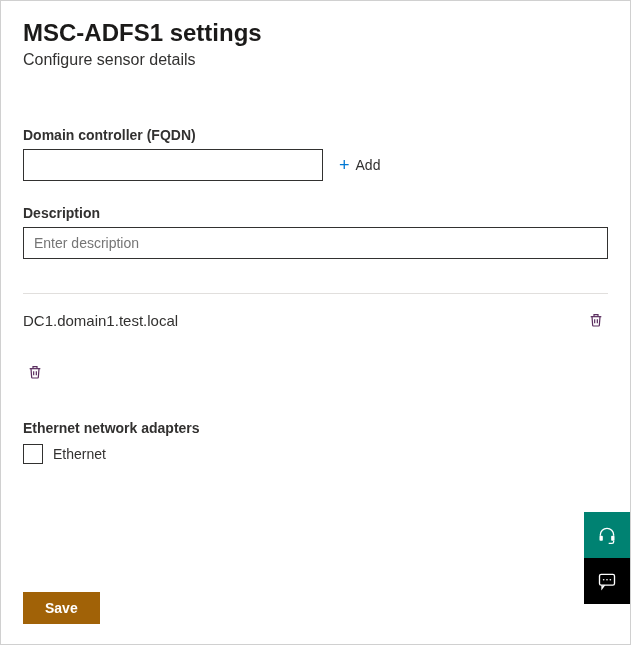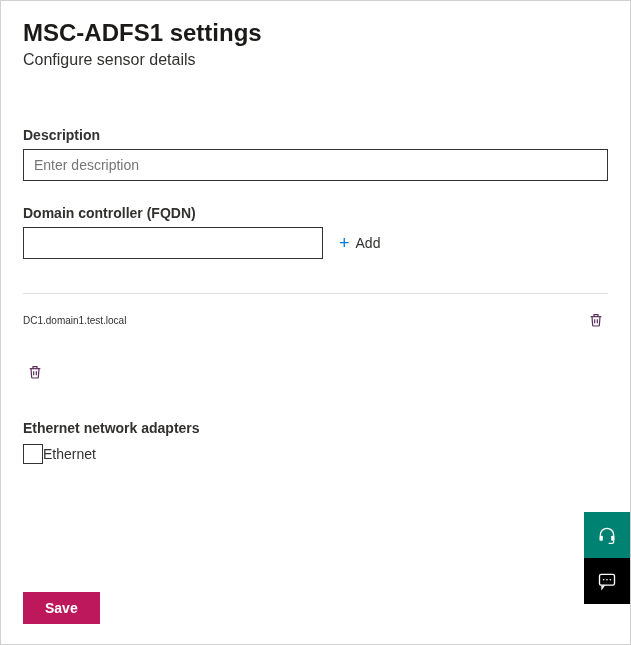--- a/index.html
+++ b/index.html
@@ -76,50 +76,51 @@
     border: none;
     border-top: 1px solid #e1dfdd;
     margin: 34px 0 0 0;
   }
   .dc-row {
     display: flex;
     align-items: center;
     justify-content: space-between;
     height: 52px;
     border-bottom: 0;
-    font-size: 10px;
+    font-size: 15px;
     color: #323130;
   }
   .trash-btn {
     background: none;
     border: none;
     cursor: pointer;
     color: #5b2e5f;
     padding: 4px;
     display: flex;
   }
   .section-gap { height: 22px; }
   .checkbox-row {
     display: flex;
     align-items: center;
+    gap: 10px;
     margin-top: 8px;
   }
   .cb {
     width: 20px;
     height: 20px;
     border: 1px solid #323130;
     background: #fff;
     cursor: pointer;
   }
   .cb-label { font-size: 14px; }
   .save-btn {
     position: absolute;
     left: 22px;
     bottom: 20px;
-    background: #be185d;
+    background: #a16207;
     color: #fff;
     border: none;
     font-size: 14px;
     font-weight: 600;
     padding: 8px 22px;
     cursor: pointer;
     font-family: inherit;
   }
   .float-btns {
     position: absolute;
@@ -140,35 +141,35 @@
   .float-btn.teal { background: #008272; }
   .float-btn.black { background: #000; }
 </style>
 </head>
 <body>
 
 <div class="panel">
 
   <h1>MSC-ADFS1 settings</h1>
   <div class="subtitle">Configure sensor details</div>
-
-  <div class="field-block">
-    <div class="field-label">Description</div>
-    <input class="text-input" type="text" placeholder="Enter description" style="">
-  </div>
 
   <div class="field-block">
     <div class="field-label">Domain controller (FQDN)</div>
     <div class="fqdn-row">
       <input class="fqdn-input" type="text" style="">
       <button class="add-btn">
         <span class="plus">+</span>
         <span>Add</span>
       </button>
     </div>
+  </div>
+
+  <div class="field-block">
+    <div class="field-label">Description</div>
+    <input class="text-input" type="text" placeholder="Enter description" style="">
   </div>
 
   <hr class="divider">
 
   <div id="dc-list">
       <div class="dc-row">
         <span>DC1.domain1.test.local</span>
         <button class="trash-btn">
           <svg width="16" height="16" viewBox="0 0 24 24" fill="none" stroke="currentColor" stroke-width="1.8">
             <path d="M4 7h16"></path>

